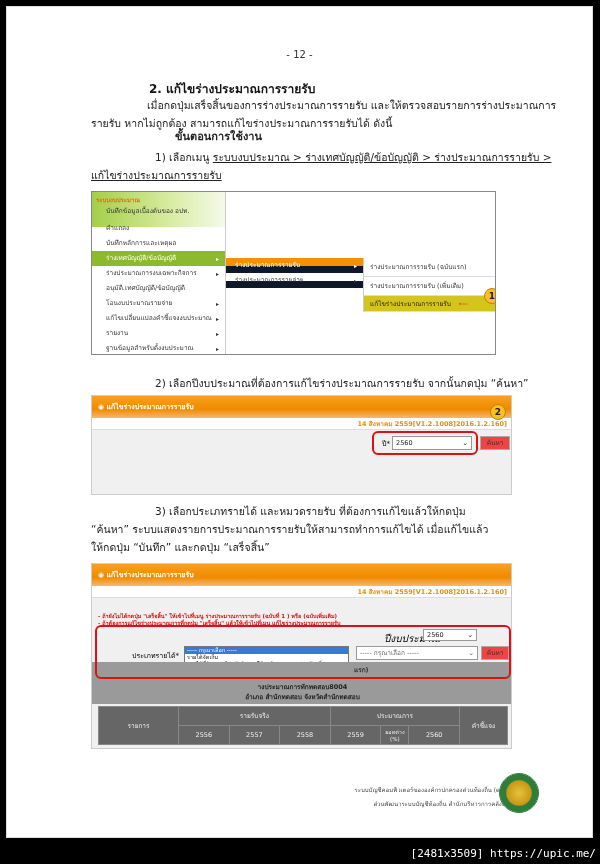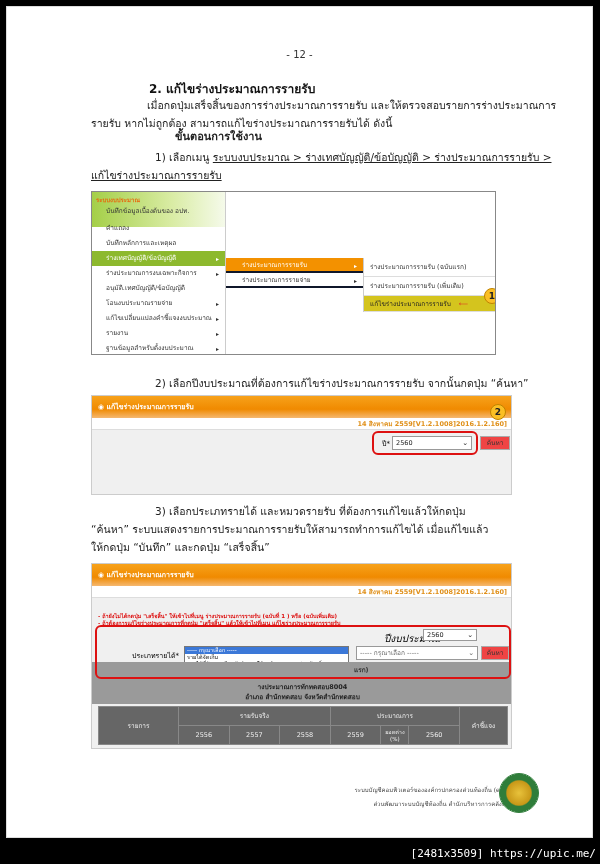--- a/index.html
+++ b/index.html
@@ -17,21 +17,21 @@
 
   
   .menu-left { position: absolute; left: 0; top: 0; width: 134px; height: 162px; background: #fff; border-right: 1px solid #ccc; }
   .menu-banner { height: 35px; background: linear-gradient(90deg,#a4cf48 0%,#d9eca4 60%,#f5faea 100%); position: relative; }
   .menu-banner .tt { position: absolute; left: 4px; top: 3px; font-size: 6px; color: #e66b10; font-weight: bold; }
   .menu-banner .t1 { position: absolute; left: 14px; top: 14px; font-size: 6.5px; color: #333; }
   .mi { height: 15px; font-size: 6.5px; line-height: 15px; padding-left: 14px; color: #333; position: relative; }
   .mi.sel { background: #8db92e; color: #fff; }
   .mi .arr { position: absolute; right: 6px; top: 0; font-size: 6px; }
   .menu-mid { position: absolute; left: 134px; top: 59px; width: 137px; }
-  .menu-mid .mi { border-bottom: 2px solid #0f172a; background:#fff; padding-left: 16px; }
+  .menu-mid .mi { border-bottom: 7px solid #0f172a; background:#fff; padding-left: 9px; }
   .menu-mid .mi.sel { background: #f39100; color: #fff; }
   .menu-right { position: absolute; left: 271px; top: 59px; width: 133px; border-left: 1px solid #ccc; }
   .menu-right .mi { background:#fff; padding-left: 6px; border-bottom: 1px solid #ddd; }
   .menu-right .mi.sel { background: #d4c41e; color: #222; }
 
   .badge { position: absolute; width: 16px; height: 16px; border-radius: 50%; background: #fbbf24; border: 1px solid #c08300; font-size: 9px; font-weight: bold; text-align: center; line-height: 15px; color: #222; }
   .red { color: #d32; }
 
   .orange-bar { height: 22px; background: linear-gradient(180deg,#f7a21b 0%,#f08a00 60%,#f5b870 100%); position: relative; }
   .orange-bar .ttl { position: absolute; left: 6px; top: 5px; font-size: 7px; color: #fff; font-weight: bold; }

